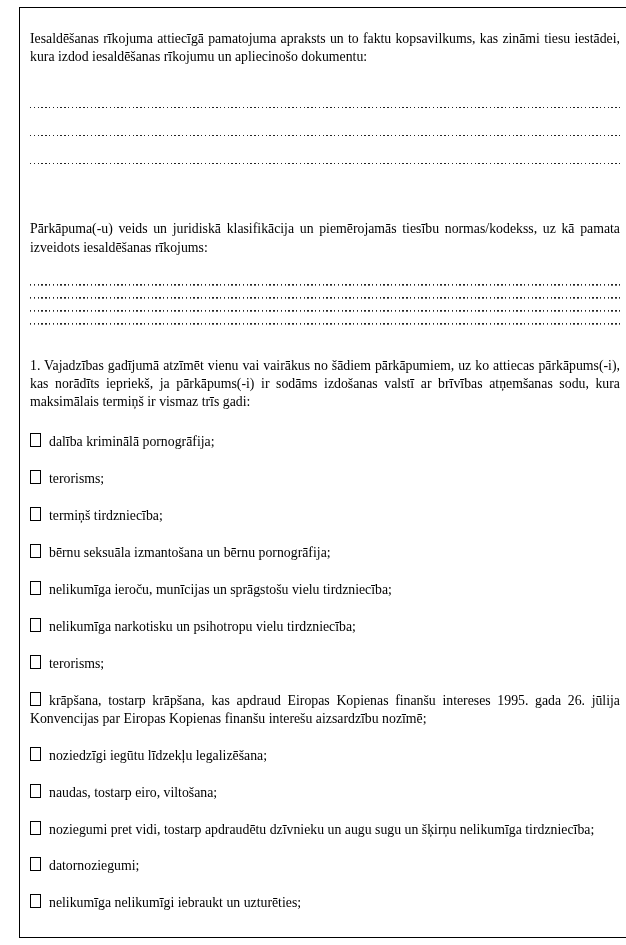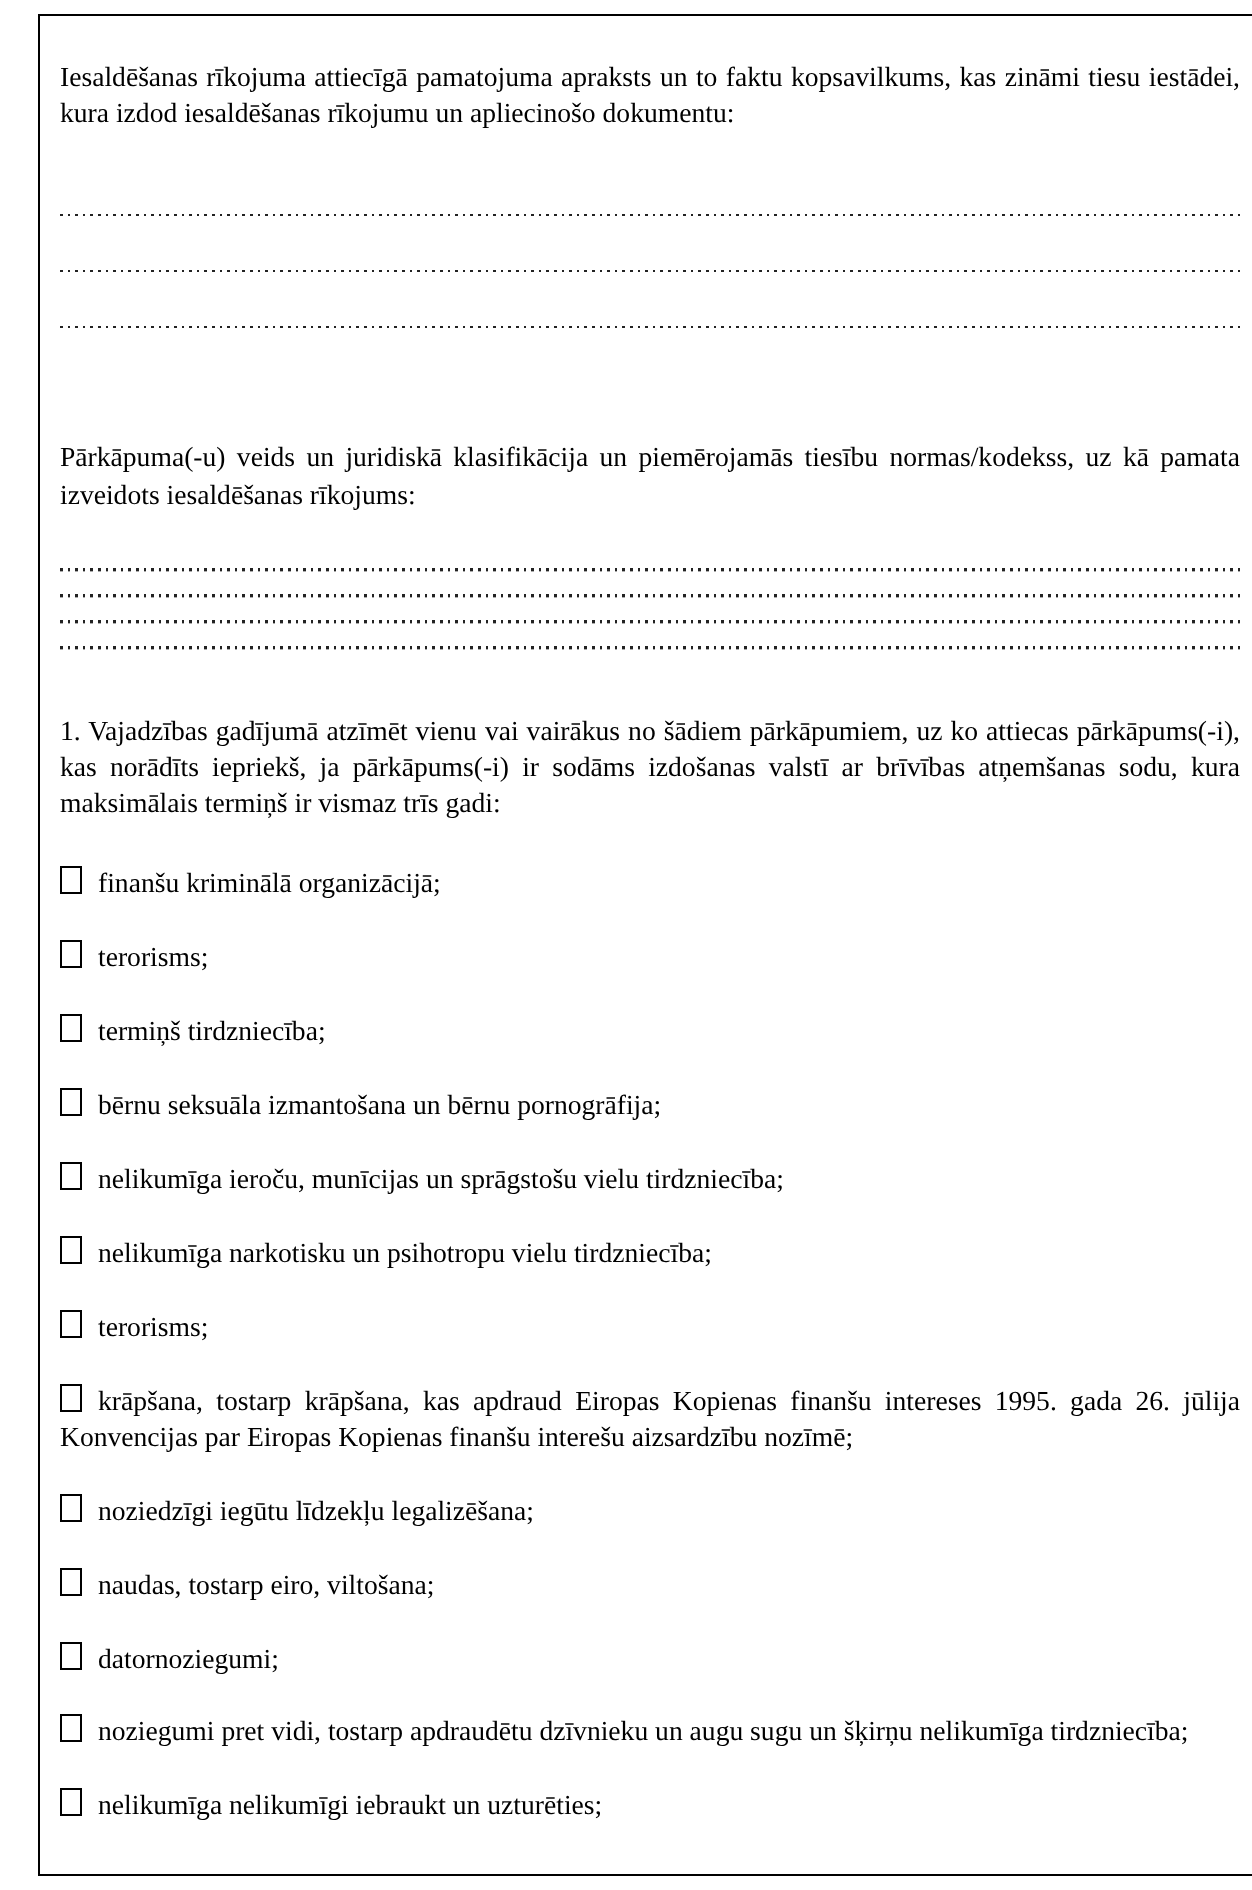--- a/index.html
+++ b/index.html
@@ -88,28 +88,28 @@
     <div class="dotline"></div>
   </div>
 
   <div class="gap-before-sec3"></div>
 
   <p class="para">1. Vajadzības gadījumā atzīmēt vienu vai vairākus no šādiem pārkāpumiem, uz ko attiecas pārkāpums(-i), kas norādīts iepriekš, ja pārkāpums(-i) ir sodāms izdošanas valstī ar brīvības atņemšanas sodu, kura maksimālais termiņš ir vismaz trīs gadi:</p>
 
   <div class="gap-before-list"></div>
 
   <div>
-    <p class="offense"><span class="cb"></span><span>finanšu kriminālā organizācijā;</span></p>
+    <p class="offense"><span class="cb"></span><span>dalība kriminālā pornogrāfija;</span></p>
     <p class="offense"><span class="cb"></span><span>terorisms;</span></p>
     <p class="offense"><span class="cb"></span><span>termiņš tirdzniecība;</span></p>
     <p class="offense"><span class="cb"></span><span>bērnu seksuāla izmantošana un bērnu pornogrāfija;</span></p>
     <p class="offense"><span class="cb"></span><span>nelikumīga ieroču, munīcijas un sprāgstošu vielu tirdzniecība;</span></p>
     <p class="offense"><span class="cb"></span><span>nelikumīga narkotisku un psihotropu vielu tirdzniecība;</span></p>
     <p class="offense"><span class="cb"></span><span>terorisms;</span></p>
     <p class="offense"><span class="cb"></span><span>krāpšana, tostarp krāpšana, kas apdraud Eiropas Kopienas finanšu intereses 1995. gada 26. jūlija Konvencijas par Eiropas Kopienas finanšu interešu aizsardzību nozīmē;</span></p>
     <p class="offense"><span class="cb"></span><span>noziedzīgi iegūtu līdzekļu legalizēšana;</span></p>
     <p class="offense"><span class="cb"></span><span>naudas, tostarp eiro, viltošana;</span></p>
+    <p class="offense"><span class="cb"></span><span>noziegumi pret vidi, tostarp apdraudētu dzīvnieku un augu sugu un šķirņu nelikumīga tirdzniecība;</span></p>
     <p class="offense"><span class="cb"></span><span>datornoziegumi;</span></p>
-    <p class="offense"><span class="cb"></span><span>noziegumi pret vidi, tostarp apdraudētu dzīvnieku un augu sugu un šķirņu nelikumīga tirdzniecība;</span></p>
     <p class="offense"><span class="cb"></span><span>nelikumīga nelikumīgi iebraukt un uzturēties;</span></p>
   </div>
 
 </div>
 
 </body></html>

